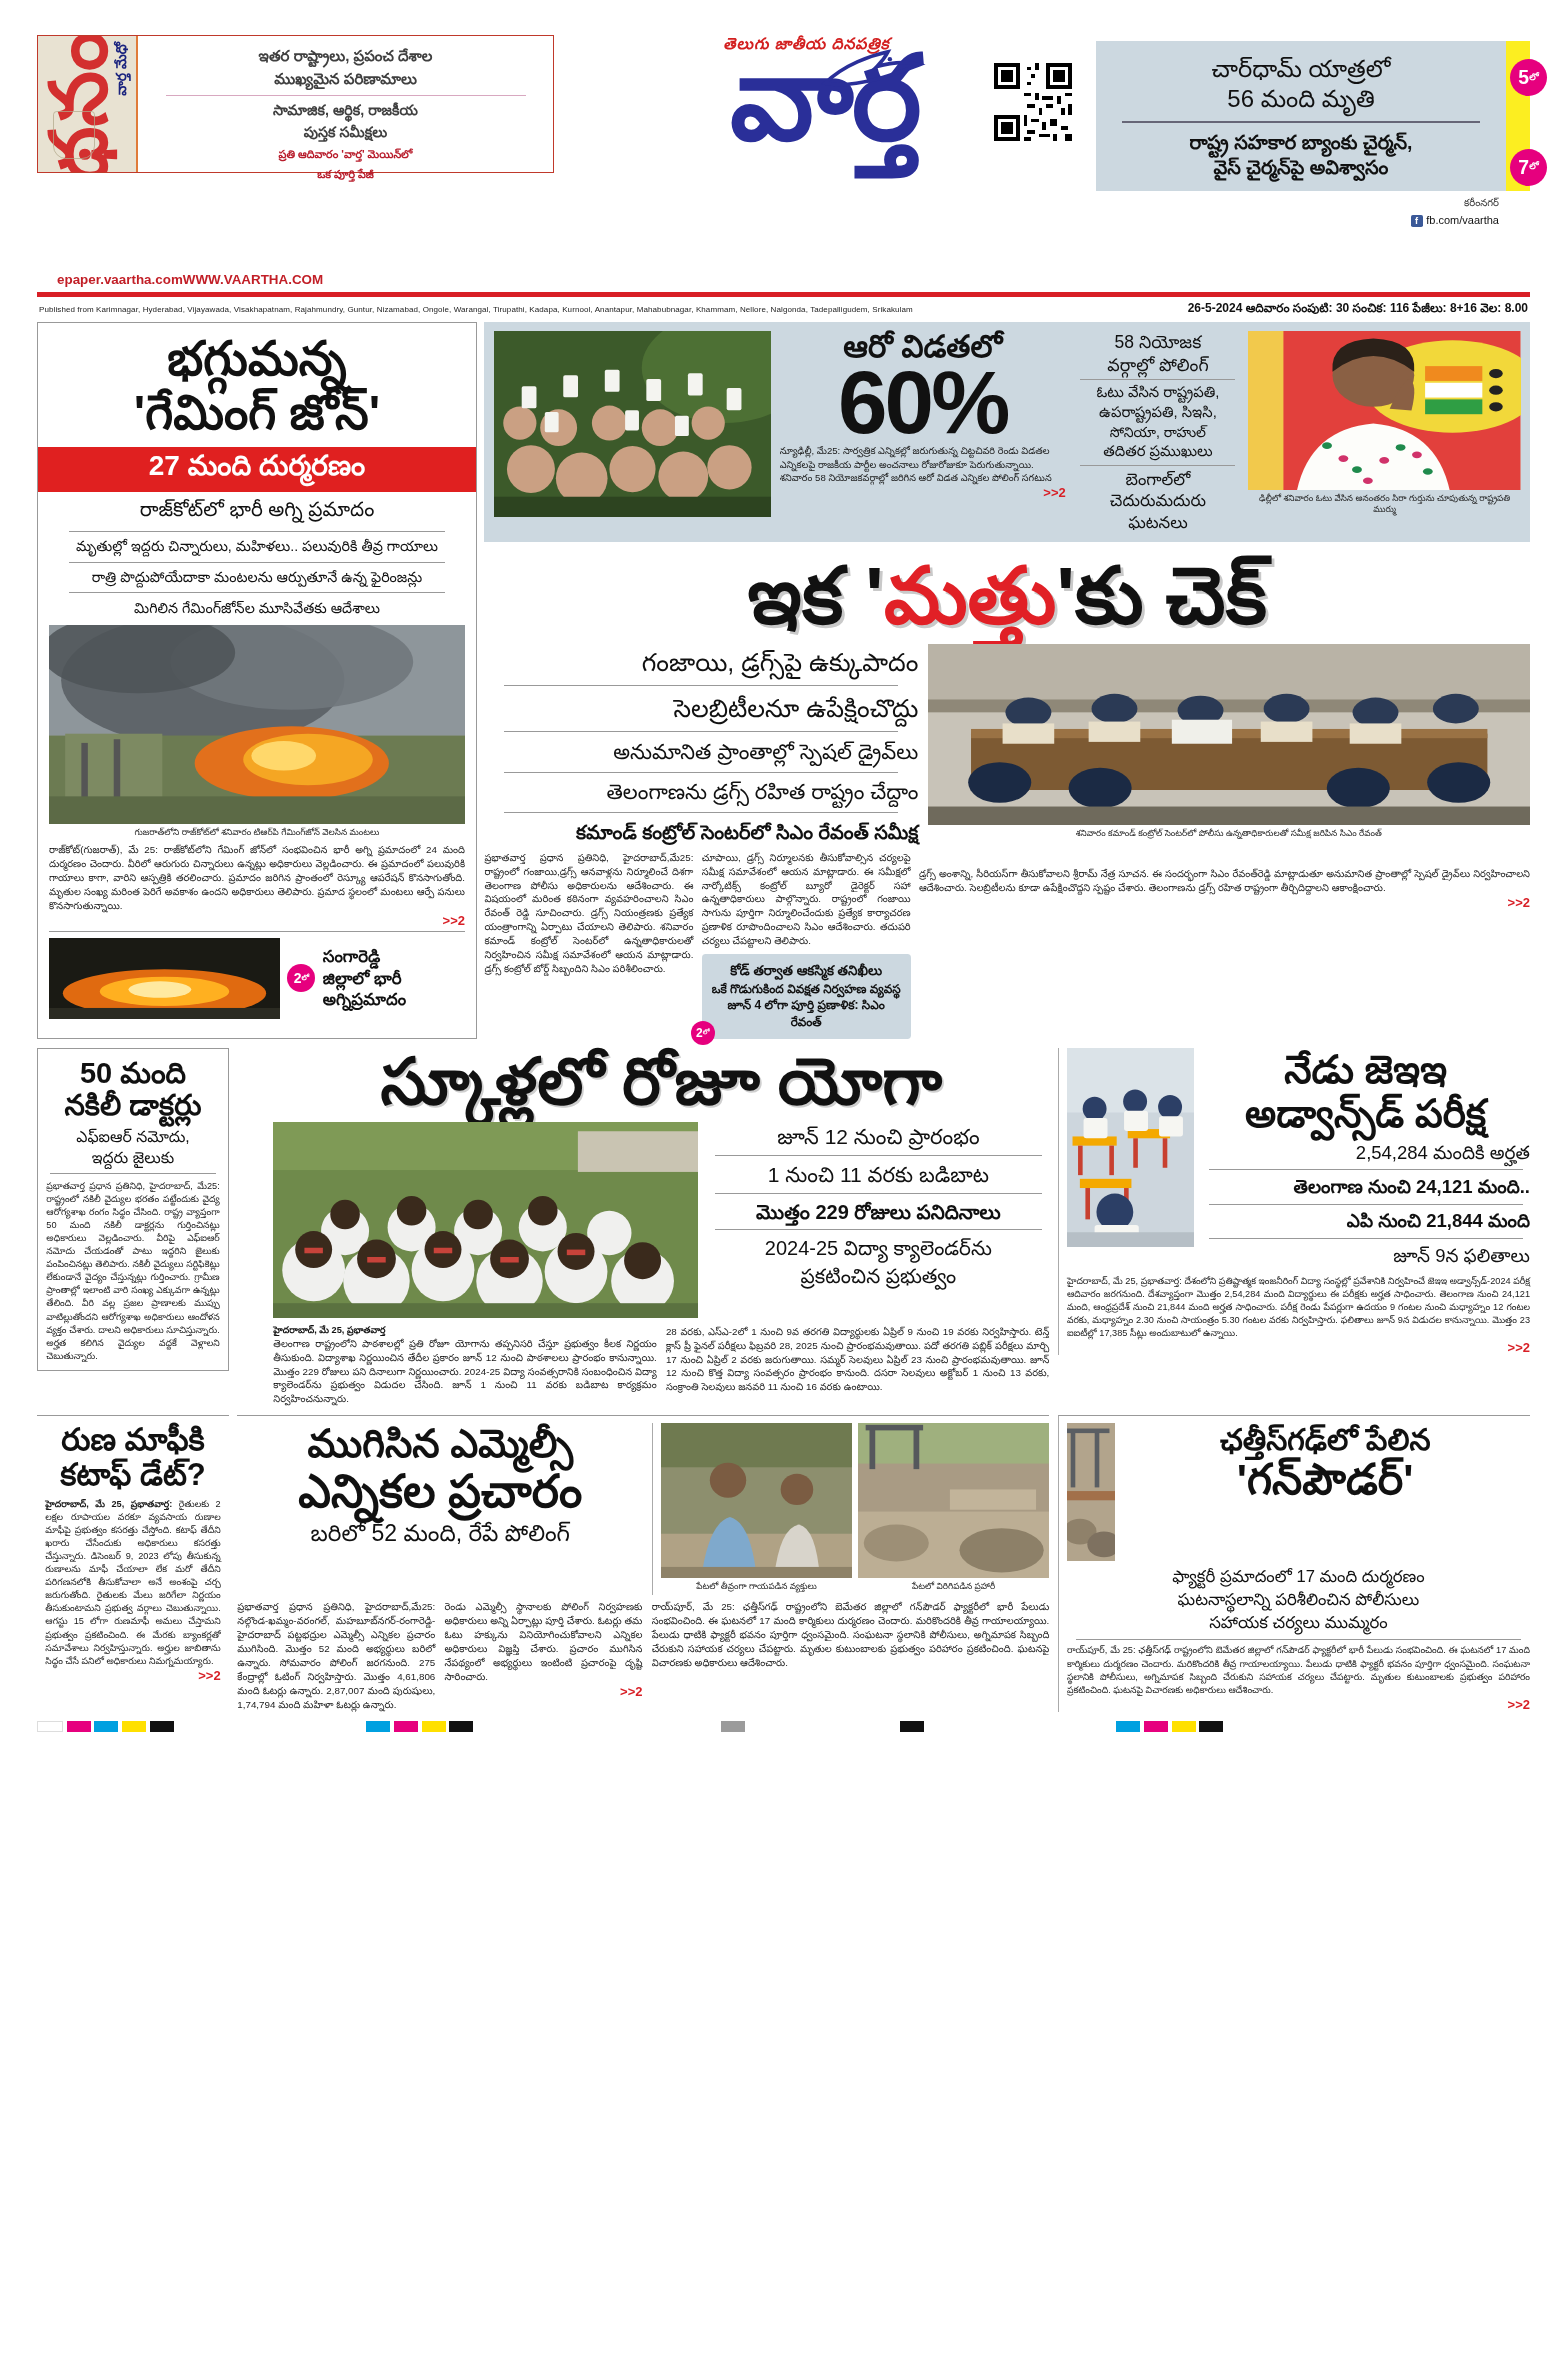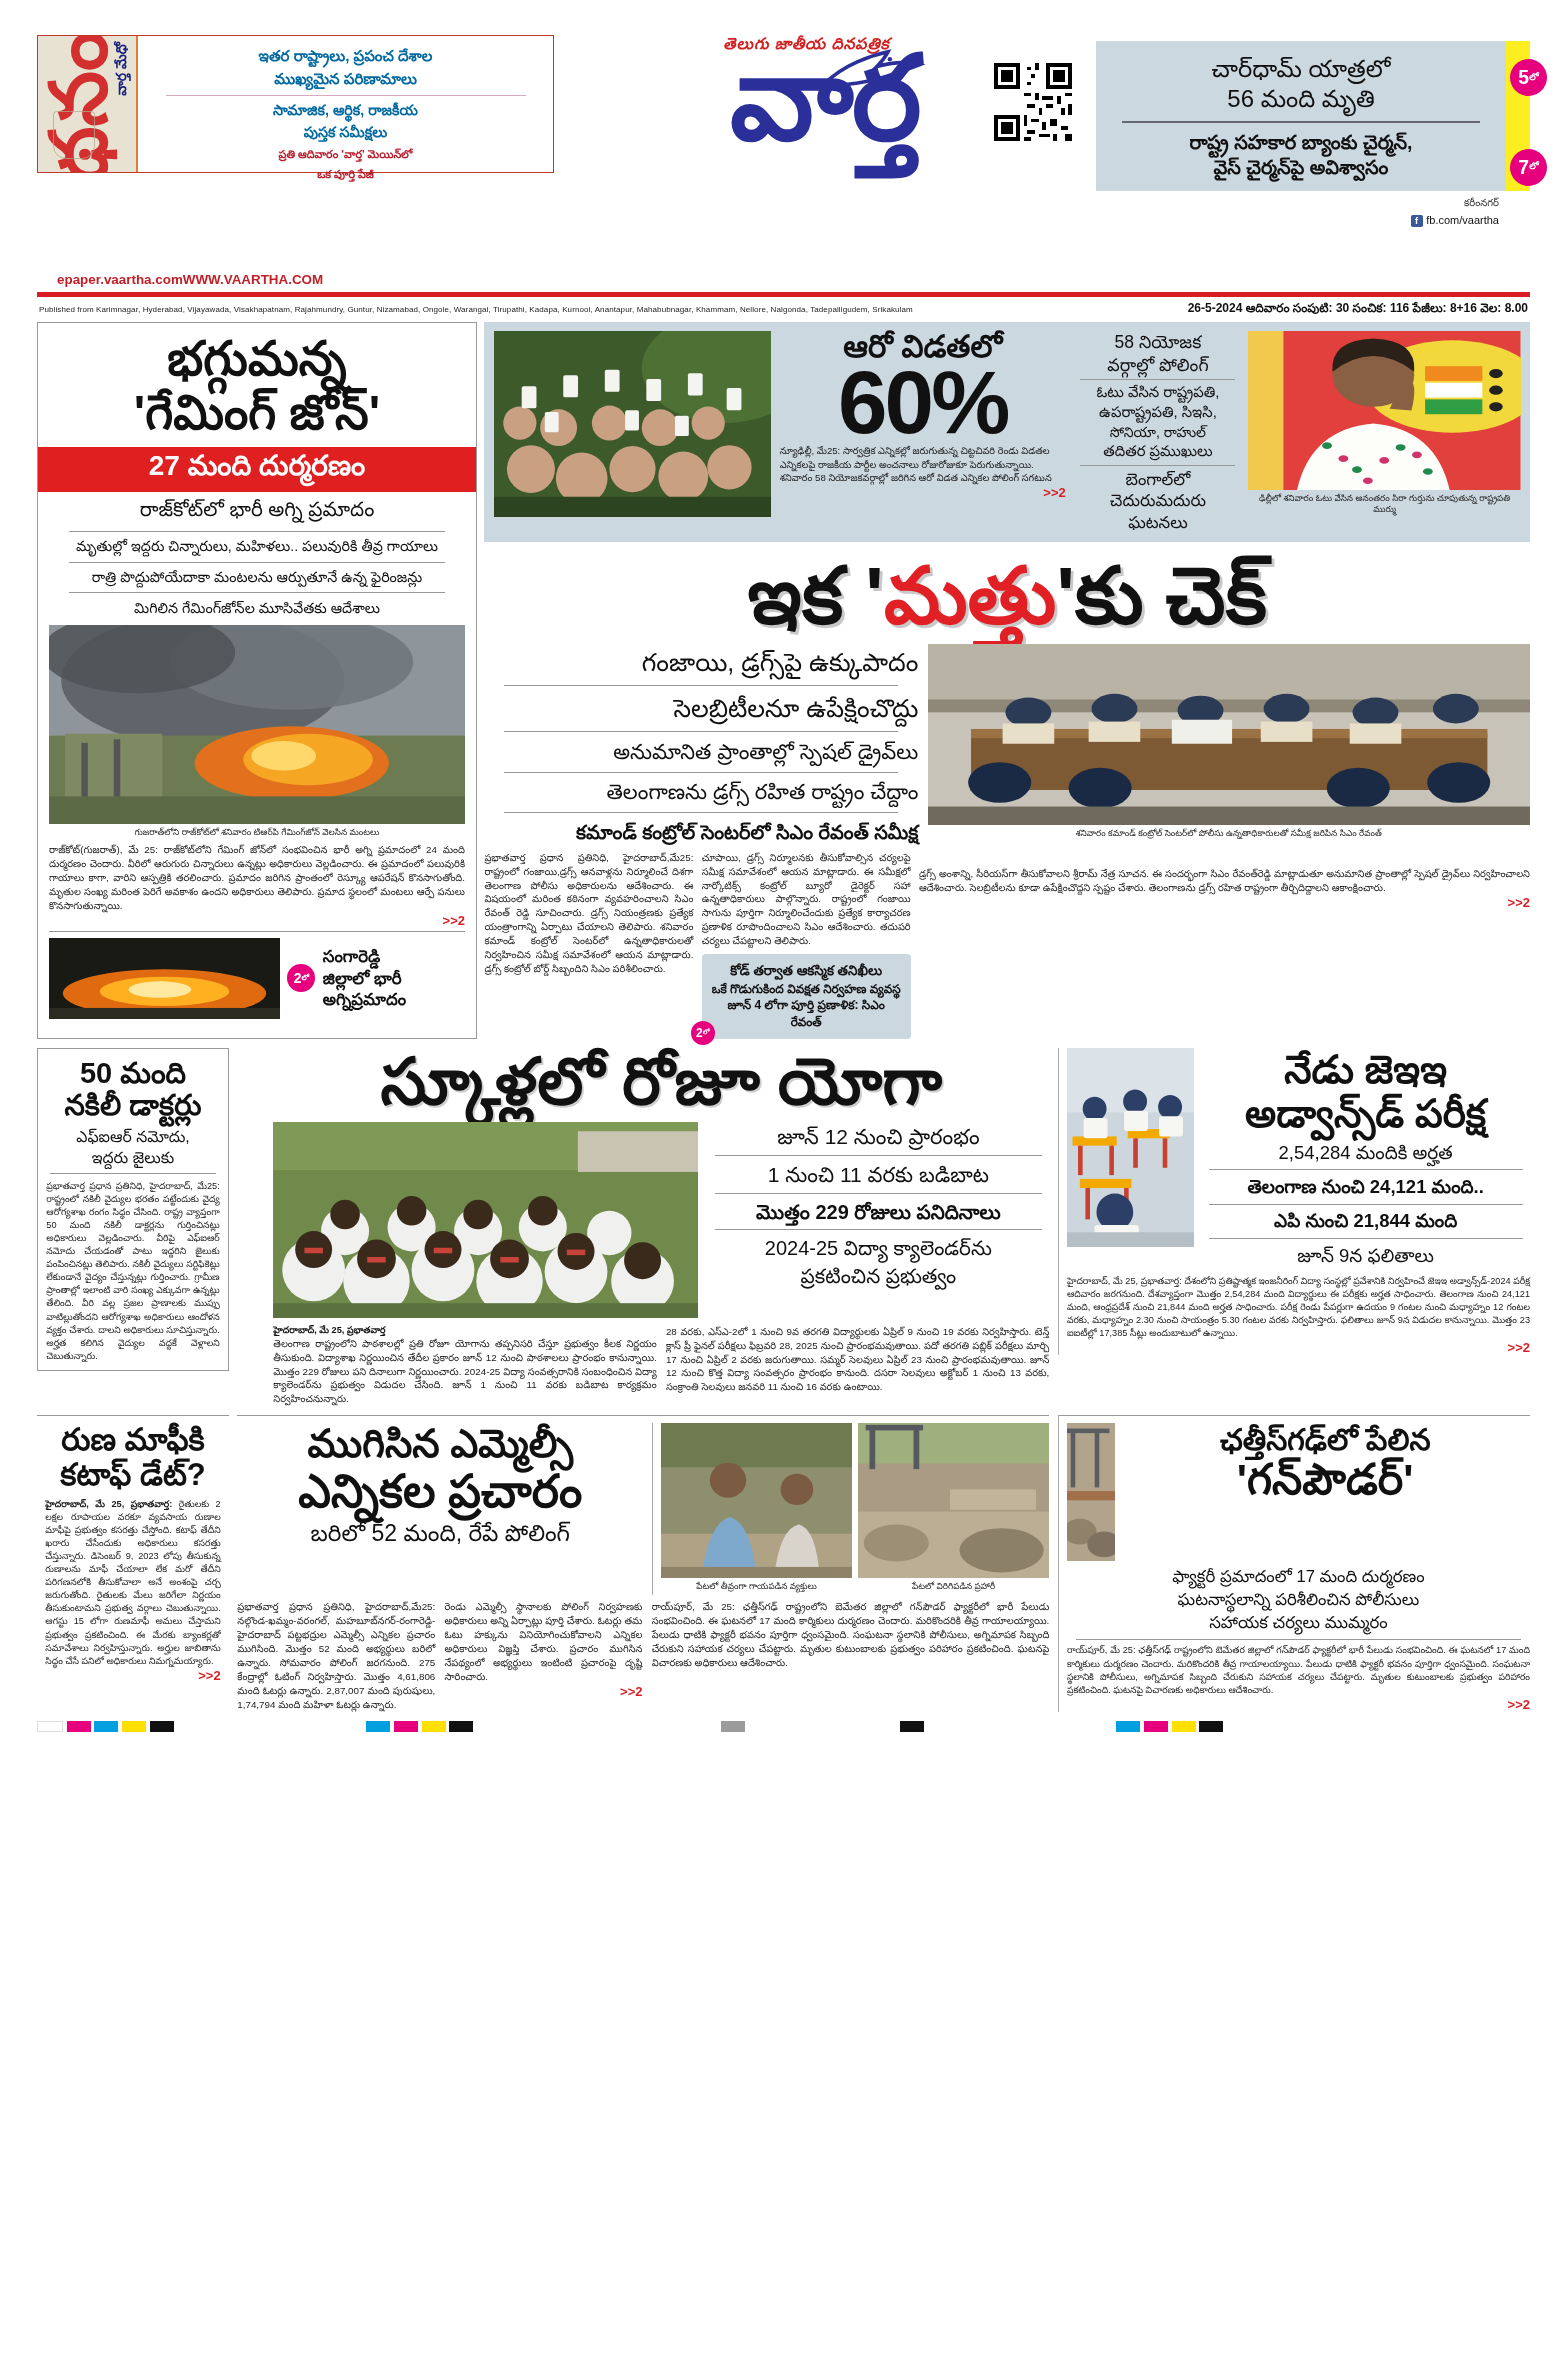--- a/index.html
+++ b/index.html
@@ -29,21 +29,21 @@
   .mh-promo-img .sideglyph {
     position: absolute; right: 3.7px; top: 5.5px;
     font-size: 14px; color: #1a237e; font-weight: bold;
     writing-mode: vertical-rl; transform: rotate(180deg) ; line-height: 1.5;
   }
   .mh-promo-img .cup {
     position: absolute; left: 14.8px; bottom: 13px; width: 42px; height: 48px;
     border: 1.8px solid #b3a98c; border-radius: 3.7px 3.7px 13px 13px; opacity: .75;
   }
   .mh-promo-txt { flex: 1; text-align: center; padding: 9.2px 5.5px 0 5.5px; }
-  .mh-promo-txt .l1 { color: #0369a1; font-size: 15px; font-weight: bold; line-height: 1.5; }
+  .mh-promo-txt .l1 { color: #404040; font-size: 15px; font-weight: bold; line-height: 1.5; }
   .mh-promo-hr { border: 0; border-top: 0.9px solid #d8a8c0; margin: 4.6px 22px; }
   .mh-promo-txt .l3 { color: #b81c2b; font-size: 11px; font-weight: bold; line-height: 1.45; margin-top: 3.7px;}
 
   .mh-center { flex: 1; text-align: center; position: relative; }
   .mh-tag { color: #d32020; font-size: 15.7px; letter-spacing: 0.9px; font-style: italic; font-weight: bold; margin-left: -37px; }
   .mh-logo {
     font-size: 118px; font-weight: bold; color: #2a2f99;
     font-family: "Liberation Serif", serif; line-height: .82; letter-spacing: -1.8px;
     margin-top: -5.5px;
   }
@@ -111,21 +111,21 @@
   .subhead { font-size: 25px; text-align: right; line-height: 1.45; }
 
   .infobox { background: #ccd8e0; border-radius: 3.7px; padding: 8.3px 9.2px; position: relative; }
   .infobox .t1 { font-size: 13.4px; font-weight: bold; text-align: center; line-height: 1.4; }
   .infobox .t2 { font-size: 12px; font-weight: bold; text-align: center; line-height: 1.4; color:#111; }
 
   
   .yogahead { font-size: 65px; font-weight: bold; text-align: center; line-height: 1.05;
               text-shadow: 1.8px 1.8px 0 #cfcfcf; }
   .jeehead { font-size: 39px; font-weight: bold; text-align: center; line-height: 1.12; }
-  .stat-l { font-size: 18.5px; text-align: center; line-height: 1.5; }
+  .stat-l { font-size: 18.5px; text-align: right; line-height: 1.5; }
 
   .bot-head { font-size: 39px; font-weight: bold; text-align: center; line-height: 1.1; }
   .bot-head-sm { font-size: 31px; font-weight: bold; text-align: center; line-height: 1.12; }
 
   
   .colorstrip { display: flex; gap: 3.7px; padding: 0 37px; margin-top: 9.2px; align-items: center; }
   .cs { height: 11px; }
 </style>
 </head>
 <body>

